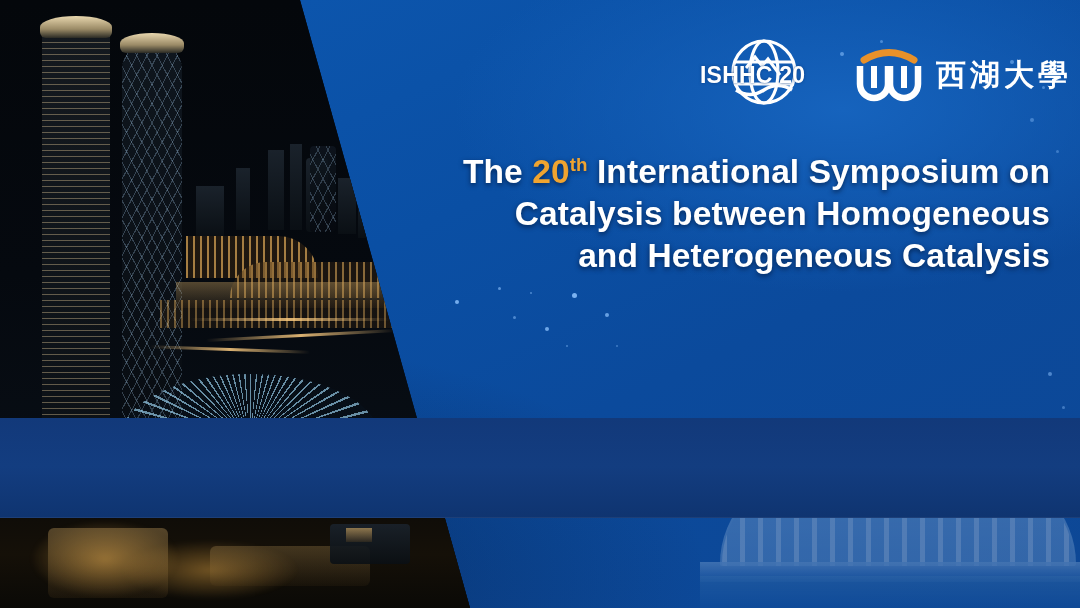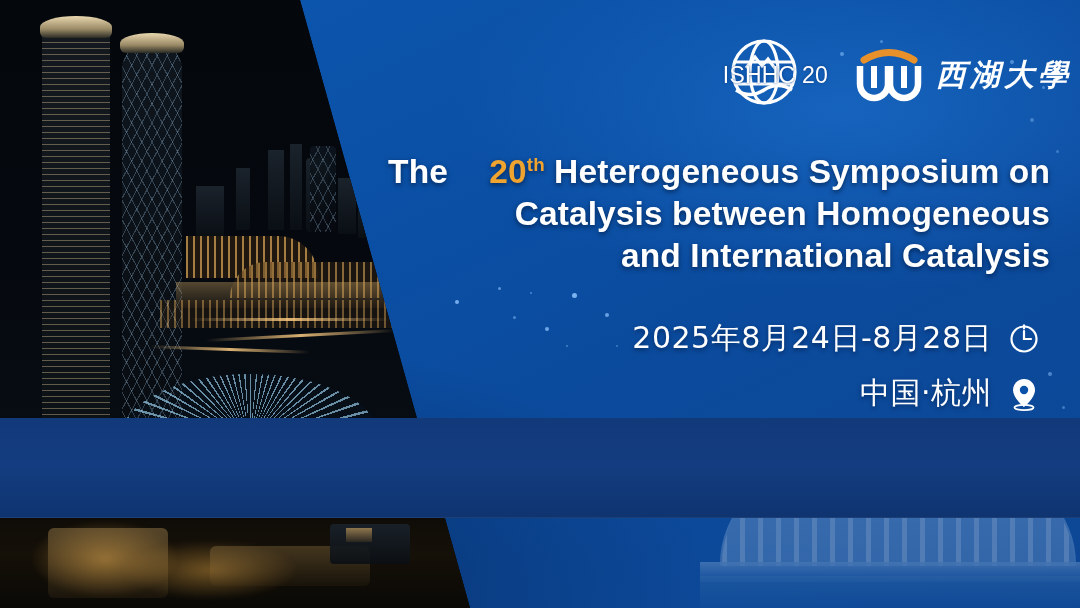--- a/index.html
+++ b/index.html
@@ -113,42 +113,42 @@
     position:absolute;border-radius:50%;
     background:radial-gradient(ellipse at center, rgba(232,170,70,.55), rgba(232,170,70,0) 70%);
     filter:blur(2px);
   }
 
   
   .logos{position:absolute;left:700px;top:34px;height:82px;display:flex;align-items:center;gap:26px;}
   .ishhc{position:relative;width:128px;height:82px;}
   .ishhc svg{position:absolute;left:0;top:0;}
   .ishhc-text{
-    position:absolute;left:0;top:28px;width:128px;text-align:right;
-    color:#fff;font-weight:normal;font-size:23px;letter-spacing:.2px;
+    position:absolute;left:0;top:28px;width:128px;text-align:left;
+    color:#fff;font-weight:bold;font-size:23px;letter-spacing:.2px;
     text-shadow:0 0 3px rgba(10,60,130,.9);
   }
   .wl{display:flex;align-items:center;gap:12px;}
   .wl-mark{position:relative;width:70px;height:62px;}
   .wl-cn{
     color:#fff;font-size:30px;font-weight:bold;line-height:1;
-    font-family:"DejaVu Sans","Liberation Sans",sans-serif;letter-spacing:4px;font-style:italic;
+    font-family:"DejaVu Sans","Liberation Sans",sans-serif;letter-spacing:4px;
   }
   .wl-en{
     color:#fff;font-size:11.5px;font-weight:bold;letter-spacing:1.4px;margin-top:5px;
   }
 
   
   .title{
     position:absolute;left:360px;top:144px;width:690px;text-align:right;
     color:#ffffff;font-weight:bold;font-size:33.5px;line-height:42px;
     letter-spacing:.1px;
     text-shadow:0 2px 5px rgba(2,24,60,.75);
   }
-  .title .ord{color:#f0a430;margin-left:32px;}
+  .title .ord{color:#f0a430;}
   .title .ord sup{font-size:.56em;}
   .title-line{white-space:nowrap;}
 
   
   .meta{position:absolute;left:560px;top:318px;width:480px;}
   .meta-row{display:flex;align-items:center;justify-content:flex-end;gap:16px;}
   .meta-row + .meta-row{margin-top:14px;}
   .meta-text{
     color:#fff;font-size:30px;font-weight:normal;letter-spacing:.5px;
     font-family:"DejaVu Sans","Liberation Sans",sans-serif;
@@ -277,40 +277,22 @@
         </svg>
       </div>
       <div>
         <div class="wl-cn">西湖大學</div>
       </div>
     </div>
   </div>
 
   <div class="title">
     <div class="title-line">
-      <span>The </span><span class="ord"><span>20</span><sup>th</sup></span><span> Heterogeneous Symposium on</span>
+      <span>The </span><span class="ord"><span>20</span><sup>th</sup></span><span> International Symposium on</span>
     </div>
     <div class="title-line">Catalysis between Homogeneous</div>
-    <div class="title-line">and International Catalysis</div>
-  </div>
-
-  <div class="meta">
-    <div class="meta-row">
-      <div class="meta-text">2025年8月24日-8月28日</div>
-      <svg class="meta-icon" viewBox="0 0 32 32">
-        <circle cx="16" cy="16" r="12.5" fill="none" stroke="#ffffff" stroke-width="2.2"></circle>
-        <path d="M16 8 V16 H23" fill="none" stroke="#ffffff" stroke-width="2.2" stroke-linecap="round"></path>
-        <path d="M16 2.4 V5.4" stroke="#ffffff" stroke-width="2.2" stroke-linecap="round"></path>
-      </svg>
-    </div>
-    <div class="meta-row">
-      <div class="meta-text">中国·杭州</div>
-      <svg class="meta-icon" viewBox="0 0 32 34">
-        <path d="M16 2 C9.9 2 5 6.9 5 13 C5 21 16 30 16 30 C16 30 27 21 27 13 C27 6.9 22.1 2 16 2 Z" fill="#ffffff"></path>
-        <circle cx="16" cy="13" r="4.2" fill="#0a51a8"></circle>
-        <ellipse cx="16" cy="30.5" rx="9.5" ry="2.6" fill="none" stroke="#ffffff" stroke-width="1.8"></ellipse>
-      </svg>
-    </div>
-  </div>
+    <div class="title-line">and Heterogeneous Catalysis</div>
+  </div>
+
 
   <div class="band"></div>
 
 </div>
 
 </body></html>

